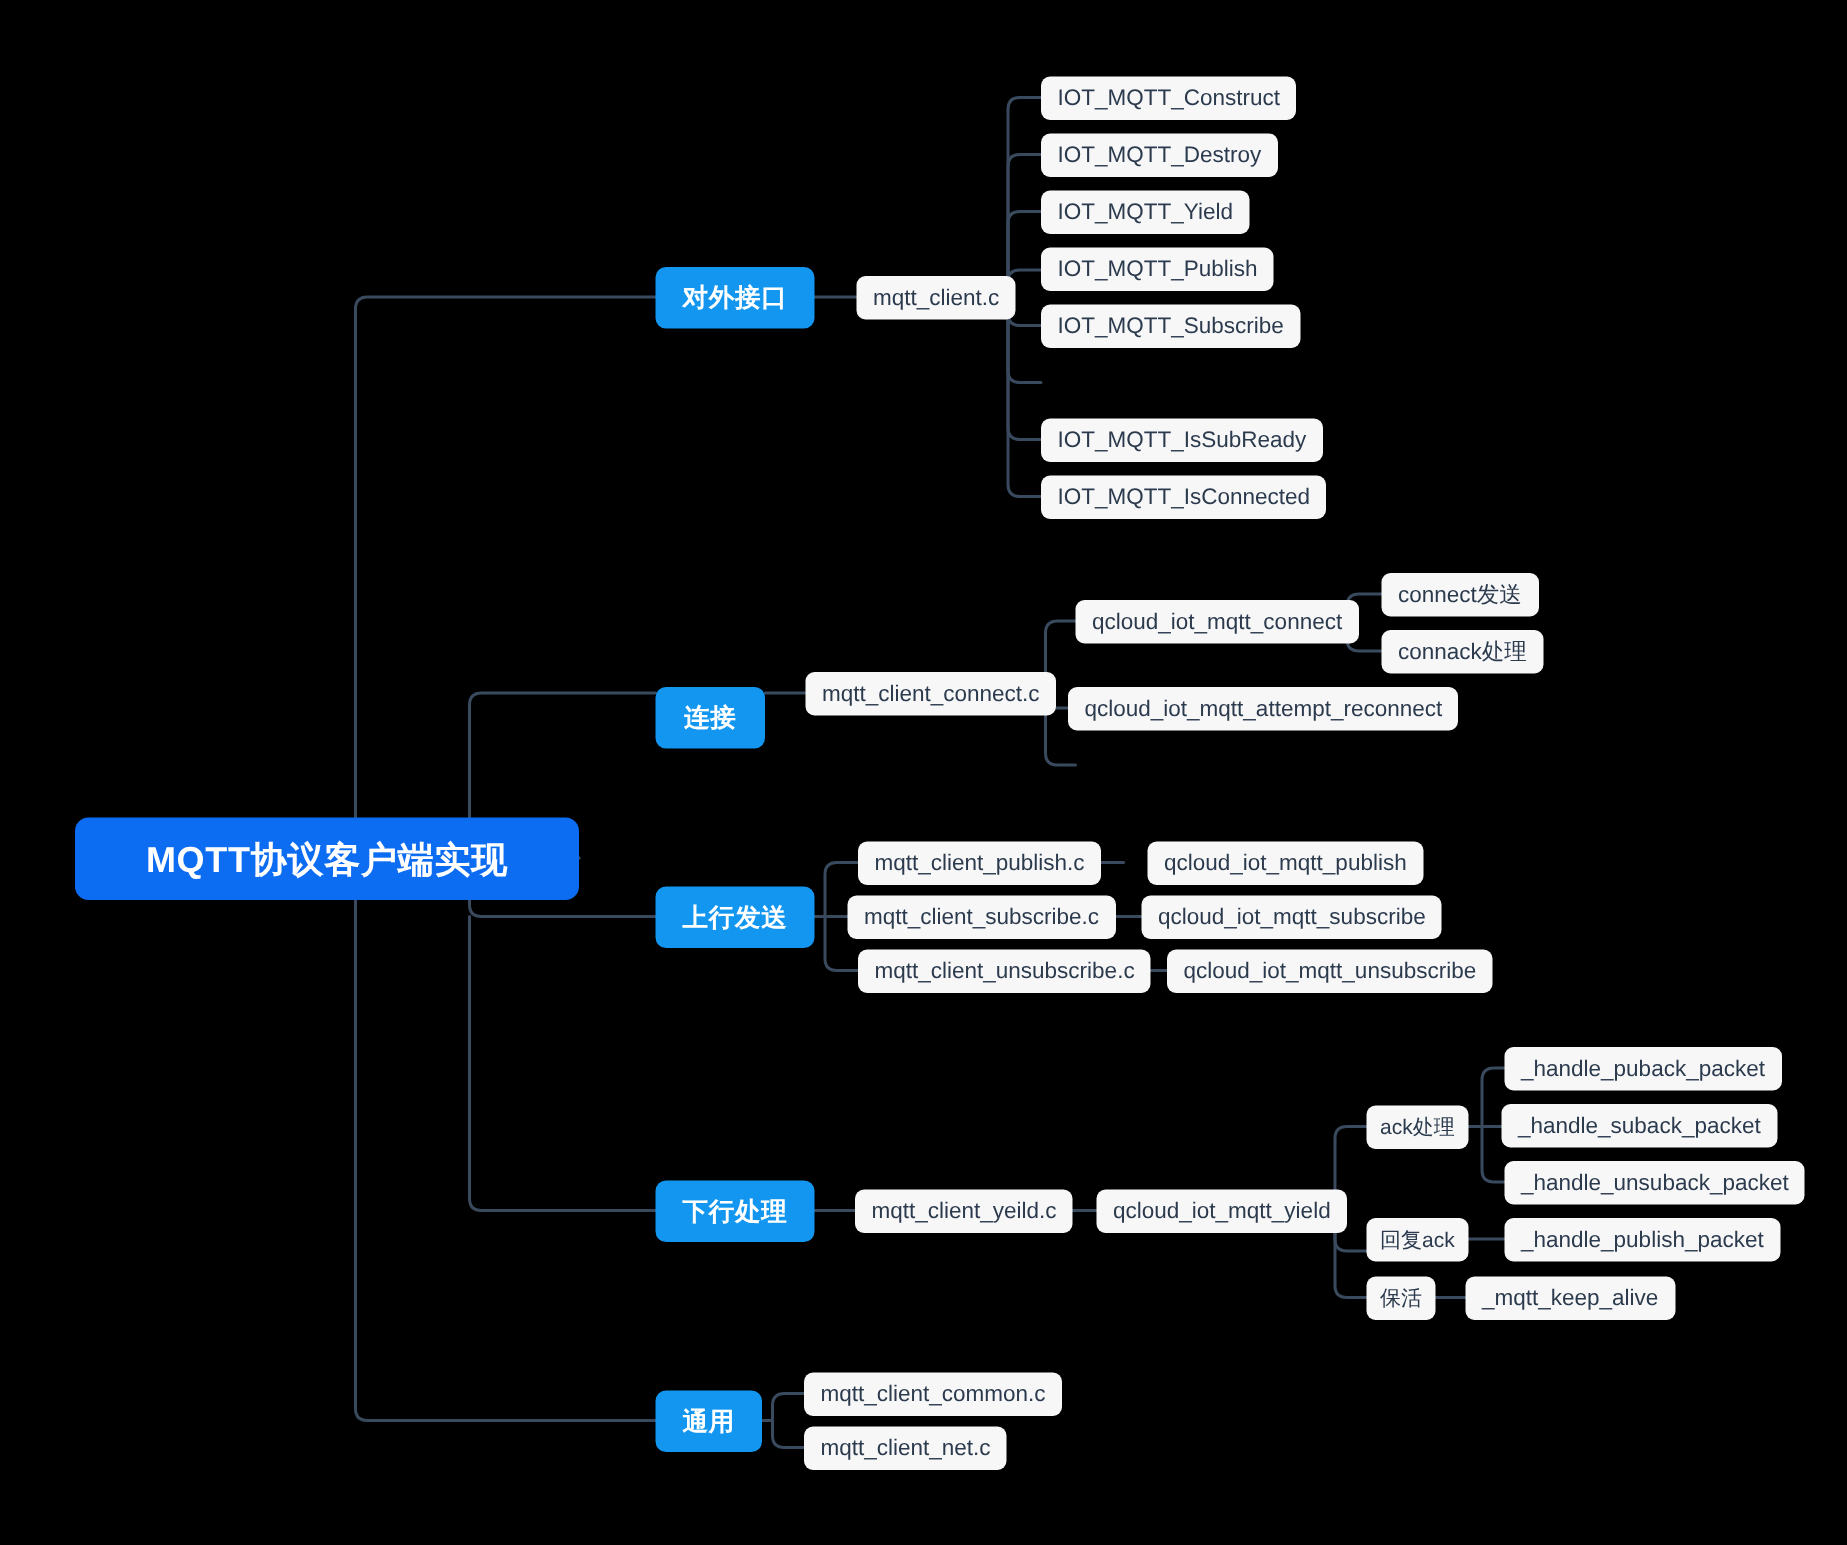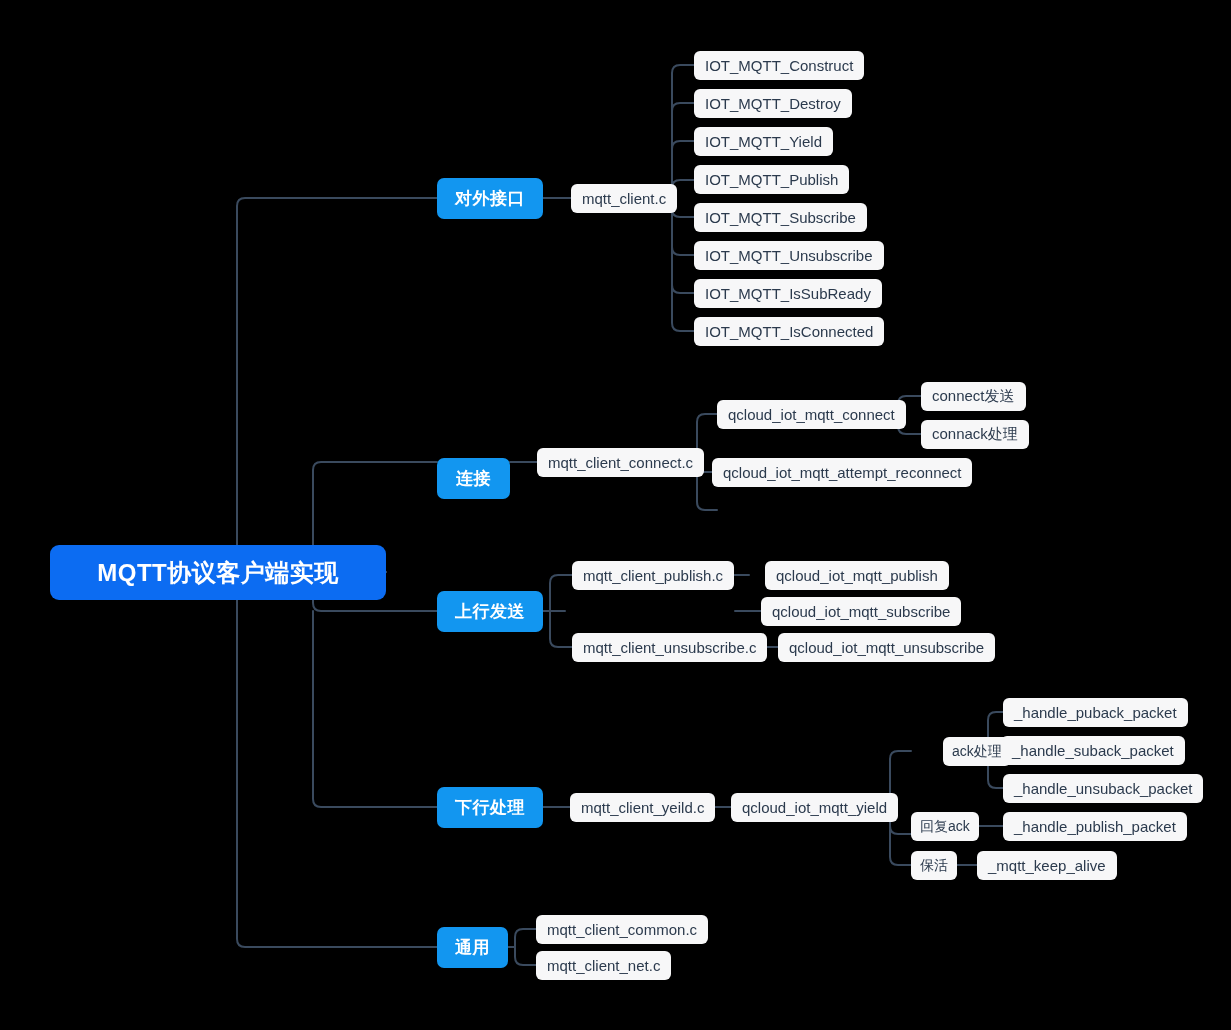--- a/index.html
+++ b/index.html
@@ -117,49 +117,49 @@
 
   <div class="node branch" style="left:437px;top:178px;width:106px;height:41px;">对外接口</div>
 
   <div class="node pill" style="left:571px;top:184px;height:29px;">mqtt_client.c</div>
 
   <div class="node pill" style="left:694px;top:51px;height:29px;">IOT_MQTT_Construct</div>
   <div class="node pill" style="left:694px;top:89px;height:29px;">IOT_MQTT_Destroy</div>
   <div class="node pill" style="left:694px;top:127px;height:29px;">IOT_MQTT_Yield</div>
   <div class="node pill" style="left:694px;top:165px;height:29px;">IOT_MQTT_Publish</div>
   <div class="node pill" style="left:694px;top:203px;height:29px;">IOT_MQTT_Subscribe</div>
-  <div class="node pill" style="left:694px;top:241px;height:29px;">IOT_MQTT_Unsubscribe</div>
   <div class="node pill" style="left:694px;top:279px;height:29px;">IOT_MQTT_IsSubReady</div>
   <div class="node pill" style="left:694px;top:317px;height:29px;">IOT_MQTT_IsConnected</div>
 
   <div class="node branch" style="left:437px;top:458px;width:73px;height:41px;">连接</div>
 
   <div class="node pill" style="left:537px;top:448px;height:29px;">mqtt_client_connect.c</div>
 
   <div class="node pill" style="left:717px;top:400px;height:29px;">qcloud_iot_mqtt_connect</div>
   <div class="node pill" style="left:712px;top:458px;height:29px;">qcloud_iot_mqtt_attempt_reconnect</div>
 
   <div class="node pill" style="left:921px;top:382px;height:29px;">connect发送</div>
   <div class="node pill" style="left:921px;top:420px;height:29px;">connack处理</div>
 
   <div class="node branch" style="left:437px;top:591px;width:106px;height:41px;">上行发送</div>
 
   <div class="node pill" style="left:572px;top:561px;height:29px;">mqtt_client_publish.c</div>
+  <div class="node pill" style="left:565px;top:597px;height:29px;">mqtt_client_subscribe.c</div>
   <div class="node pill" style="left:572px;top:633px;height:29px;">mqtt_client_unsubscribe.c</div>
 
   <div class="node pill" style="left:749px;top:561px;height:29px;margin-left:16px;">qcloud_iot_mqtt_publish</div>
   <div class="node pill" style="left:761px;top:597px;height:29px;">qcloud_iot_mqtt_subscribe</div>
   <div class="node pill" style="left:778px;top:633px;height:29px;">qcloud_iot_mqtt_unsubscribe</div>
 
   <div class="node branch" style="left:437px;top:787px;width:106px;height:41px;">下行处理</div>
 
   <div class="node pill" style="left:570px;top:793px;height:29px;">mqtt_client_yeild.c</div>
   <div class="node pill" style="left:731px;top:793px;height:29px;">qcloud_iot_mqtt_yield</div>
 
-  <div class="node pill sm" style="left:911px;top:737px;height:29px;margin-left:32px;">ack处理</div>
+  <div class="node pill sm" style="left:911px;top:737px;height:29px;">ack处理</div>
   <div class="node pill sm" style="left:911px;top:812px;height:29px;">回复ack</div>
   <div class="node pill sm" style="left:911px;top:851px;height:29px;">保活</div>
 
   <div class="node pill" style="left:1003px;top:698px;height:29px;">_handle_puback_packet</div>
   <div class="node pill" style="left:1001px;top:736px;height:29px;">_handle_suback_packet</div>
   <div class="node pill" style="left:1003px;top:774px;height:29px;">_handle_unsuback_packet</div>
 
   <div class="node pill" style="left:1003px;top:812px;height:29px;">_handle_publish_packet</div>
   <div class="node pill" style="left:977px;top:851px;height:29px;">_mqtt_keep_alive</div>
 

